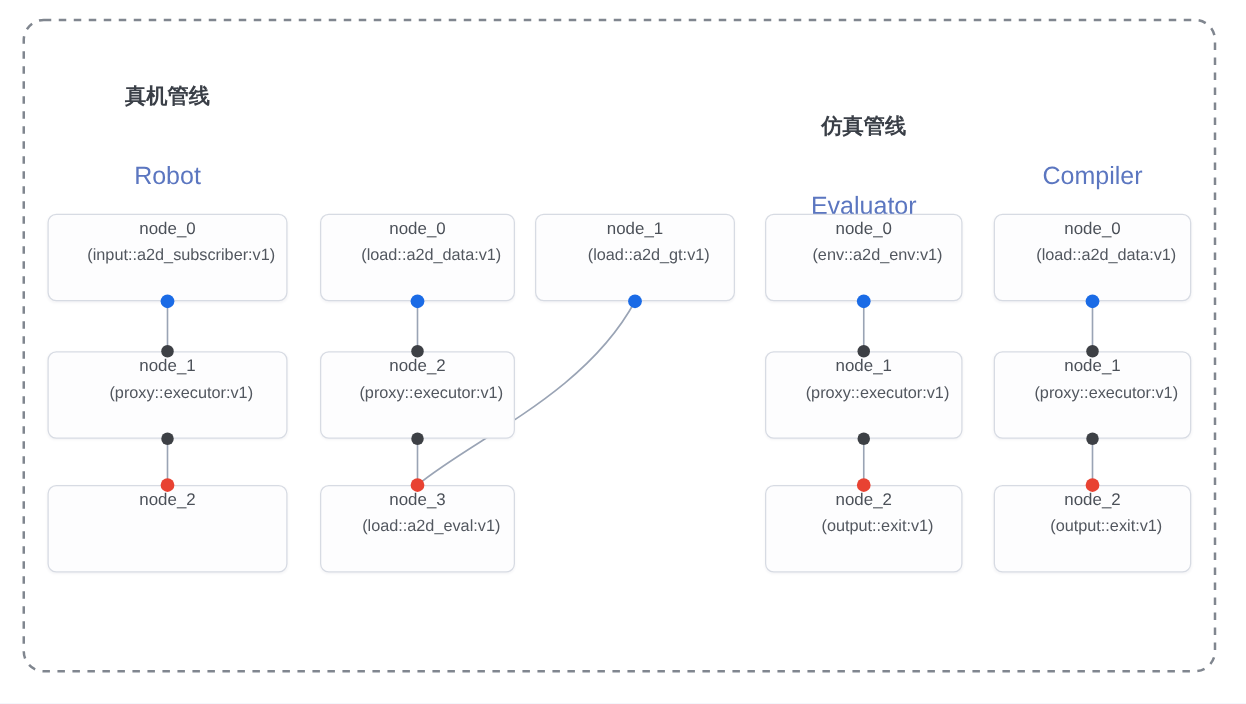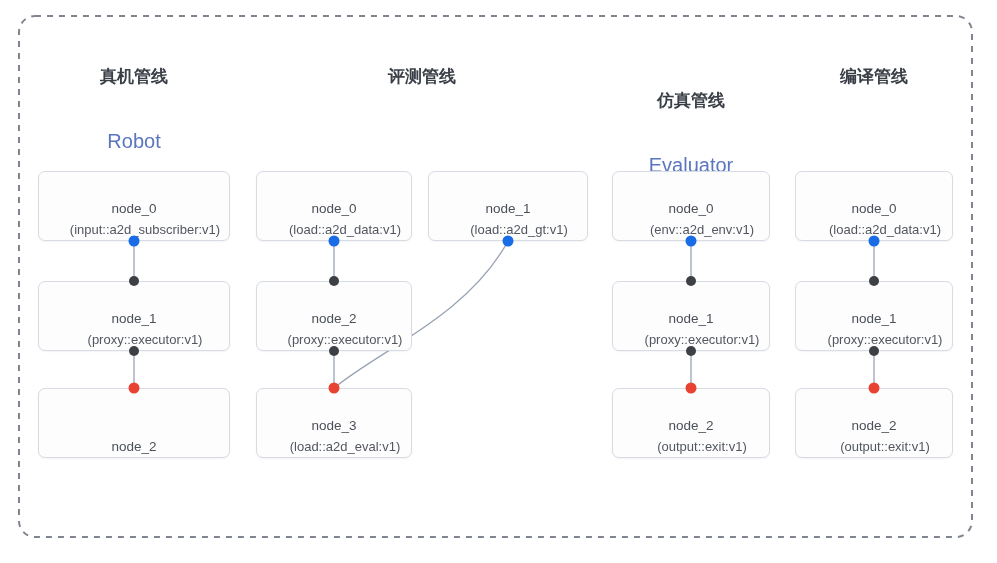--- a/index.html
+++ b/index.html
@@ -23,21 +23,21 @@
   }
   .t-robot{left:38px;width:192px;}
   .t-eval{left:256px;width:332px;}
   .t-sim{left:612px;width:158px;margin-top:24px;}
   .t-comp{left:795px;width:158px;}
 
   .node{
     position:absolute;height:70px;box-sizing:border-box;
     background:#fdfdfe;border:1px solid #d7dbe3;border-radius:7px;
     box-shadow:0 1px 2px rgba(60,70,100,0.06);
-    display:flex;flex-direction:column;justify-content:flex-end;align-items:center;
+    display:flex;flex-direction:column;justify-content:flex-start;align-items:center;
     z-index:2;
   }
   .node-name{font-size:13.5px;color:#4b5058;line-height:21px;}
   .node-spec{font-size:13px;color:#52575f;line-height:21px;margin-left:22px;}
 
   .col-robot{left:38px;width:192px;}
   .col-evalA{left:256px;width:156px;}
   .col-evalB{left:428px;width:160px;}
   .col-sim{left:612px;width:158px;}
   .col-comp{left:795px;width:158px;}
@@ -68,26 +68,25 @@
     <path class="connector" d="M 508 241 C 468 315, 380 350, 334 388"></path>
 
     <line class="connector" x1="691" y1="241" x2="691" y2="281"></line>
     <line class="connector" x1="691" y1="351" x2="691" y2="388"></line>
 
     <line class="connector" x1="874" y1="241" x2="874" y2="281"></line>
     <line class="connector" x1="874" y1="351" x2="874" y2="388"></line>
   </svg>
 
   <div class="title-cn t-robot">真机管线</div>
-  <div class="title-cn t-eval">评测管线</div>
   <div class="title-cn t-sim">仿真管线</div>
-  <div class="title-cn t-comp">编译管线</div>
 
   <div class="title-en t-robot">Robot</div>
   <div class="title-en t-sim">Evaluator</div>
+  <div class="title-en t-comp">Compiler</div>
 
   <div class="node col-robot row1">
     <div class="node-name">node_0</div>
     <div class="node-spec">(input::a2d_subscriber:v1)</div>
   </div>
   <div class="node col-robot row2">
     <div class="node-name">node_1</div>
     <div class="node-spec">(proxy::executor:v1)</div>
   </div>
   <div class="node col-robot row3">

